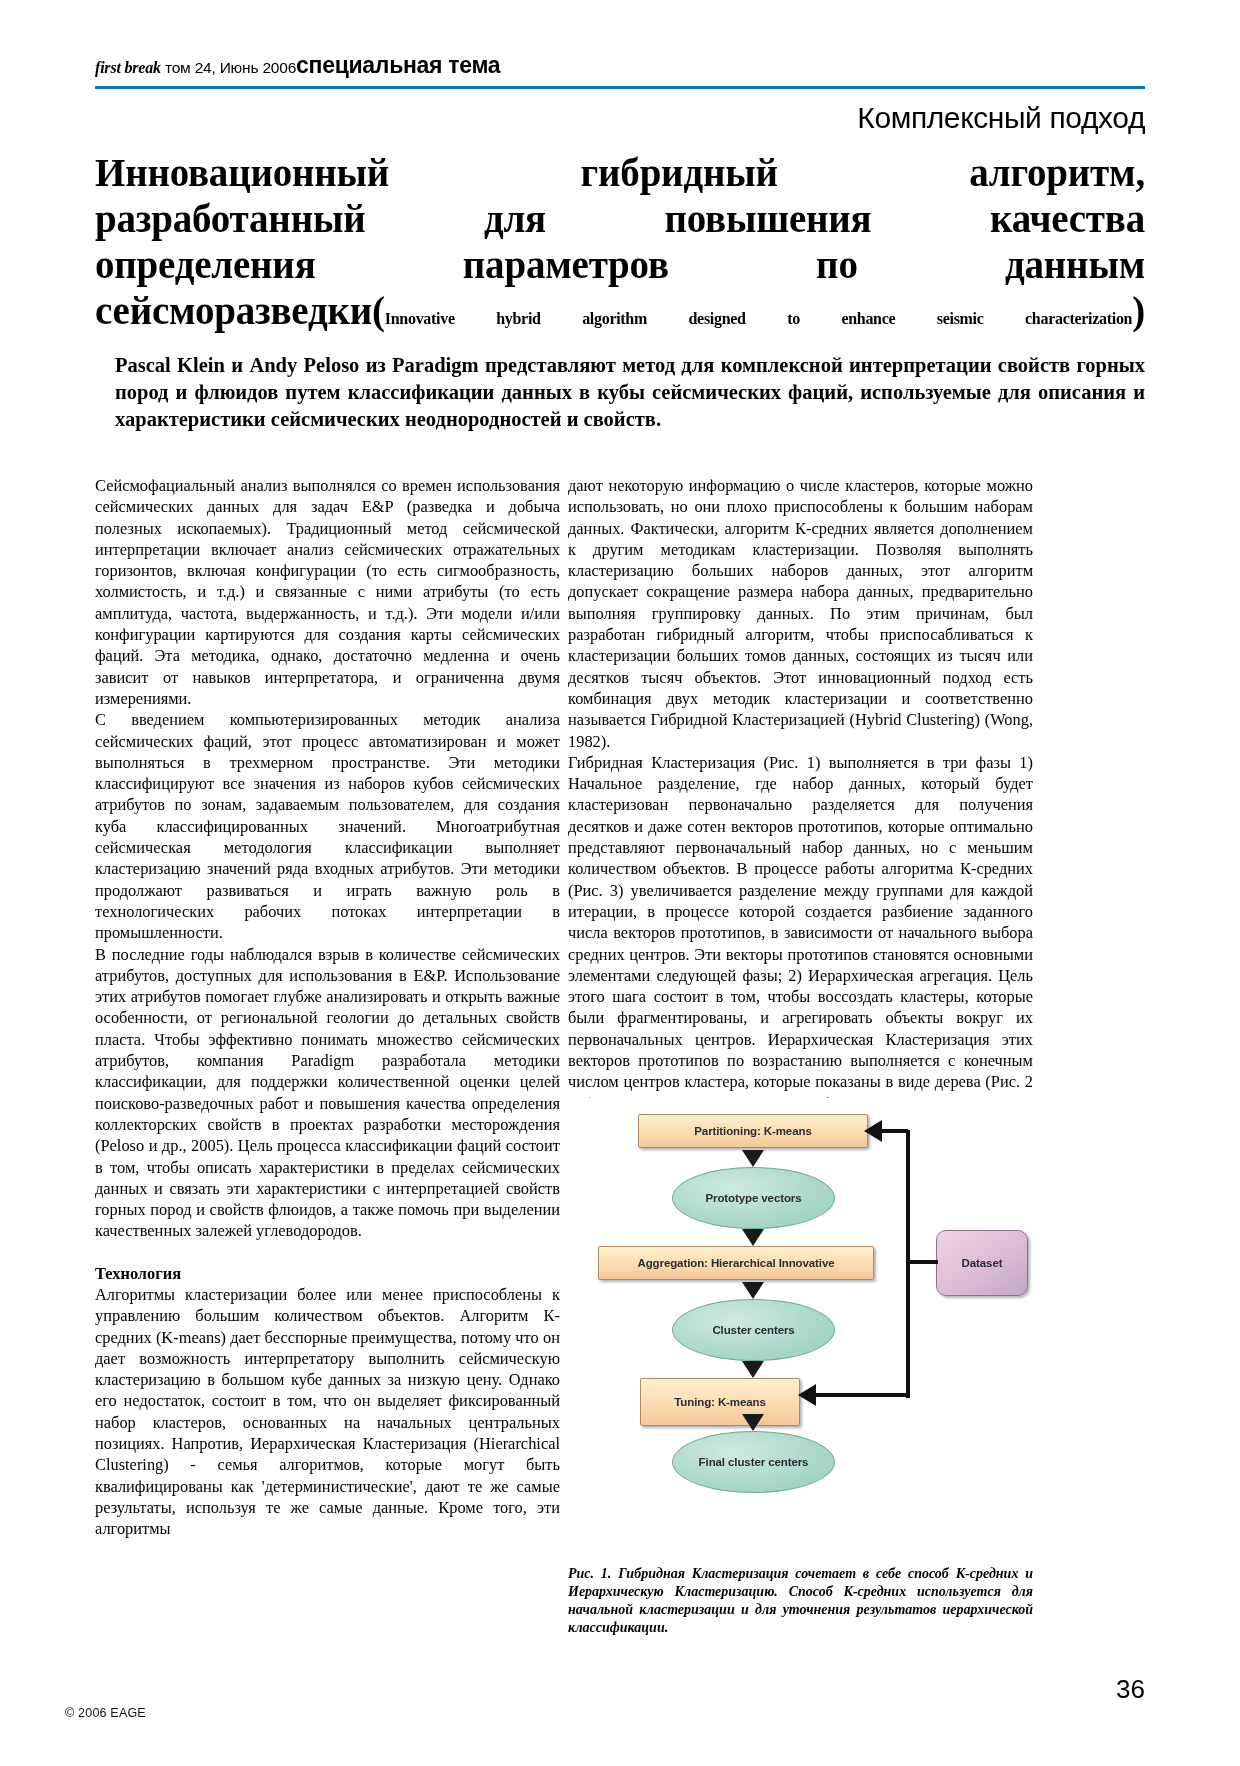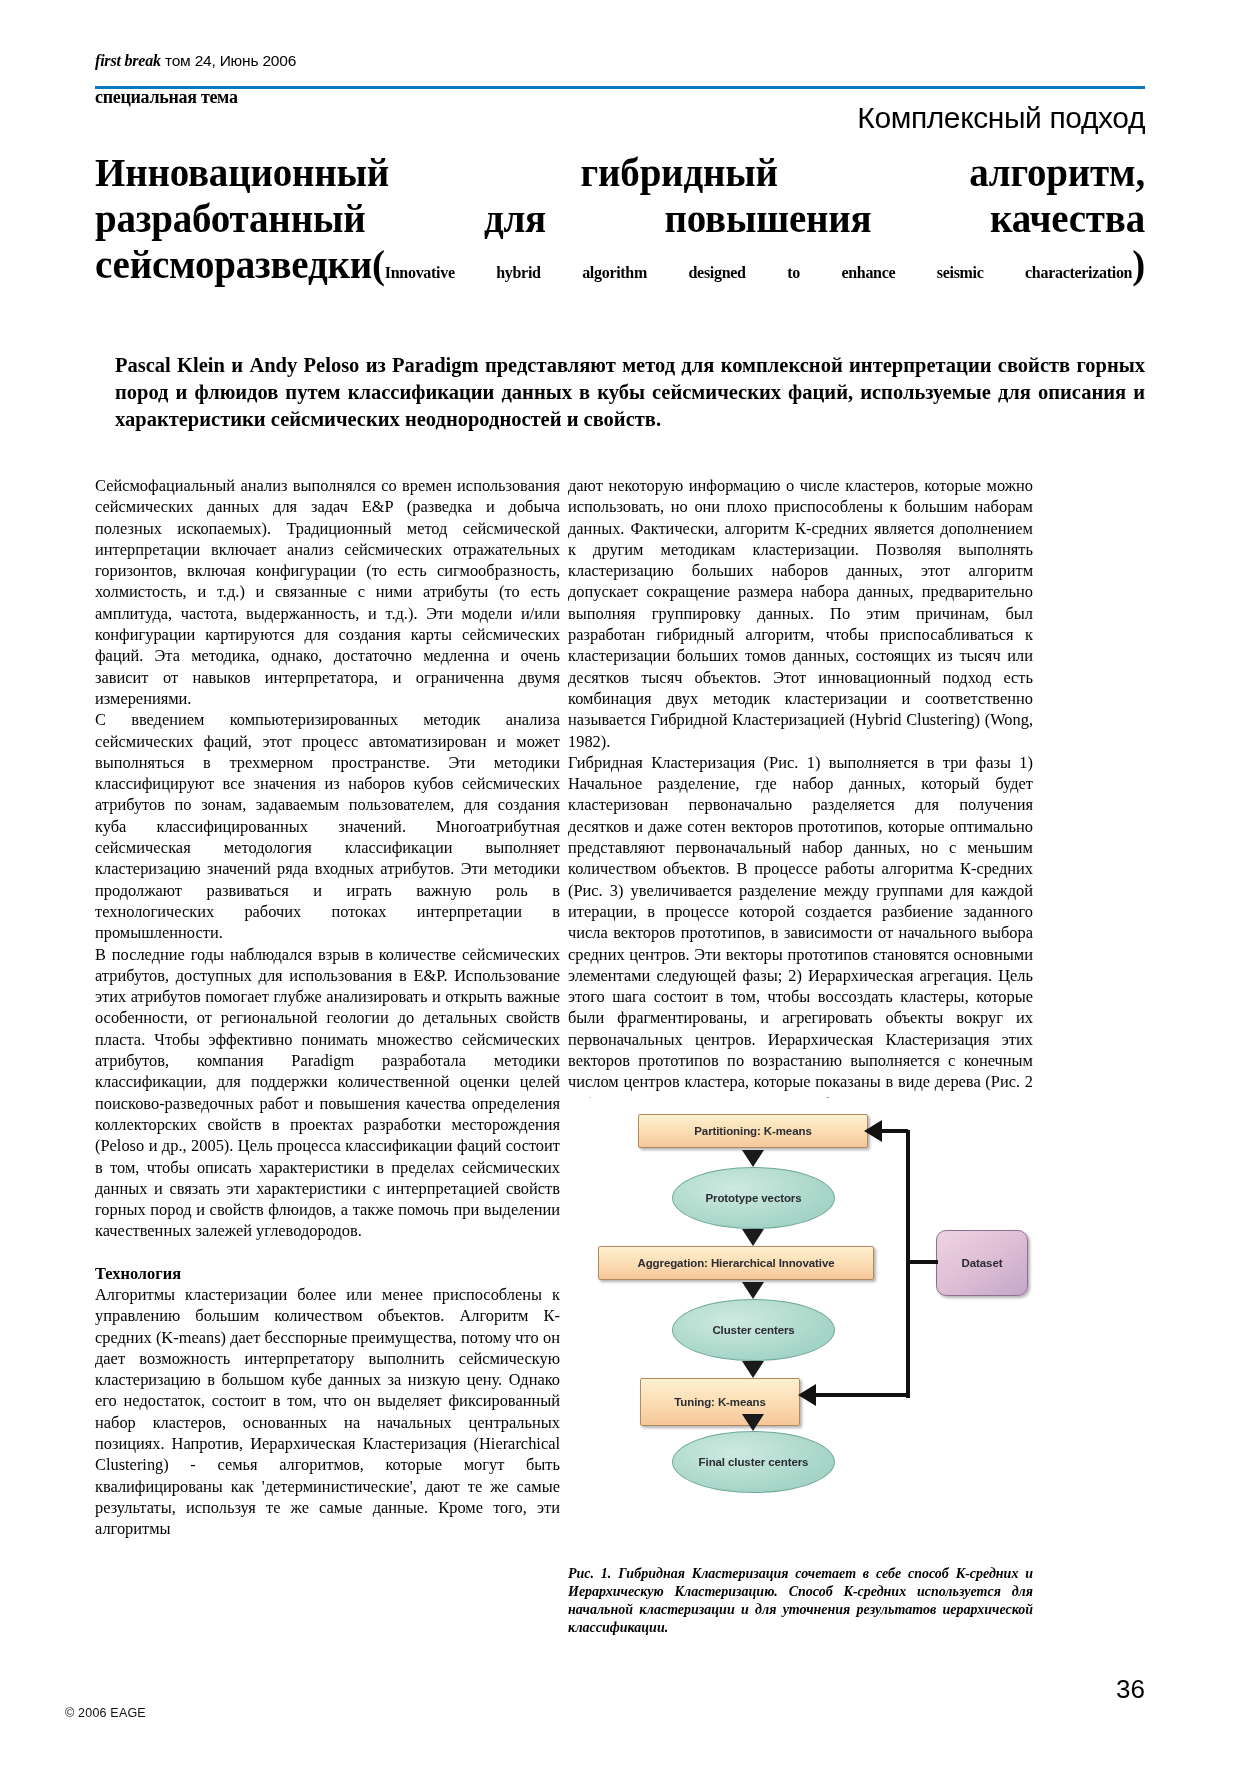--- a/index.html
+++ b/index.html
@@ -41,41 +41,39 @@
     user-select: none;
   }
 
   .masthead {
     position: absolute;
     left: 95px;
     right: 95px;
     top: 52px;
     display: flex;
     align-items: baseline;
-    flex-direction: column;
   }
   .masthead-left {
     font-family: "Liberation Sans", sans-serif;
     font-size: 15.5px;
     letter-spacing: -0.2px;
     white-space: nowrap;
   }
   .masthead-left .journal {
     font-family: "Liberation Serif", serif;
     font-style: italic;
     font-weight: 700;
     font-size: 16px;
   }
   .masthead-right {
-    font-family: Liberation Serif, serif;
-    font-weight: 700;
-    font-size: 18px;
+    font-family: Liberation Sans, sans-serif;
+    font-weight: 700;
+    font-size: 23px;
     letter-spacing: -0.3px;
     white-space: nowrap;
-    margin-top: 17px;
   }
   .rule {
     position: absolute;
     left: 95px;
     right: 95px;
     top: 86px;
     height: 3px;
     background: #0b77bd;
   }
 
@@ -258,20 +256,21 @@
     </div>
     <div class="masthead-right">специальная тема</div>
   </div>
   <div class="rule"></div>
 
   <div class="kicker">Комплексный подход</div>
 
   <div class="headline">
     <div style="display:block;text-align:justify;text-align-last:justify;">Инновационный гибридный алгоритм,</div>
     <div style="display:block;text-align:justify;text-align-last:justify;">разработанный для повышения качества</div>
+    <div style="display:block;text-align:justify;text-align-last:justify;">определения параметров по данным</div>
     <div style="display:block;white-space:nowrap;">
       <span>сейсморазведки</span><span class="paren">(</span><span class="subtitle-en">Innovative hybrid algorithm designed to enhance seismic characterization</span><span class="paren">)</span>
     </div>
   </div>
 
   <div class="standfirst">Pascal Klein и Andy Peloso из Paradigm представляют метод для комплексной интерпретации свойств горных пород и флюидов путем классификации данных в кубы сейсмических фаций, используемые для описания и характеристики сейсмических неоднородностей и свойств.</div>
 
   <div class="col left">
     <p>Сейсмофациальный анализ выполнялся со времен использования сейсмических данных для задач E&amp;P (разведка и добыча полезных ископаемых). Традиционный метод сейсмической интерпретации включает анализ сейсмических отражательных горизонтов, включая конфигурации (то есть сигмообразность, холмистость, и т.д.) и связанные с ними атрибуты (то есть амплитуда, частота, выдержанность, и т.д.). Эти модели и/или конфигурации картируются для создания карты сейсмических фаций. Эта методика, однако, достаточно медленна и очень зависит от навыков интерпретатора, и ограниченна двумя измерениями.</p>
     <p>С введением компьютеризированных методик анализа сейсмических фаций, этот процесс автоматизирован и может выполняться в трехмерном пространстве. Эти методики классифицируют все значения из наборов кубов сейсмических атрибутов по зонам, задаваемым пользователем, для создания куба классифицированных значений. Многоатрибутная сейсмическая методология классификации выполняет кластеризацию значений ряда входных атрибутов. Эти методики продолжают развиваться и играть важную роль в технологических рабочих потоках интерпретации в промышленности.</p>

